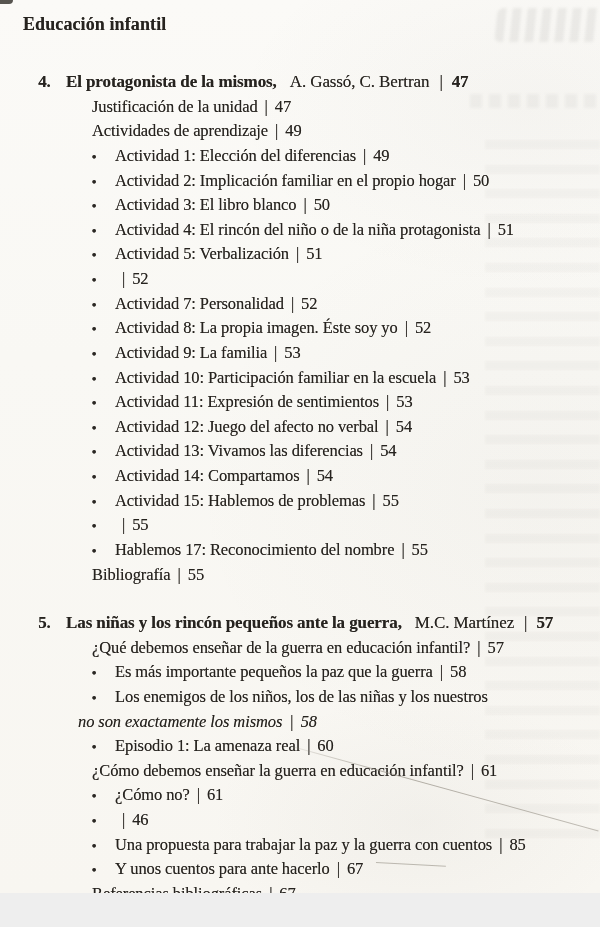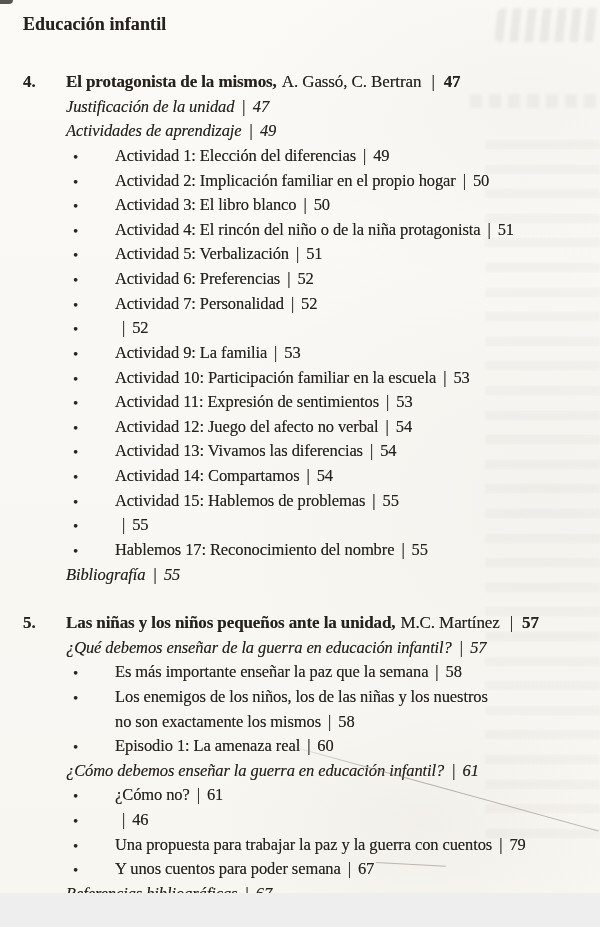--- a/index.html
+++ b/index.html
@@ -11,20 +11,21 @@
   .page{
     position:relative;
     width:600px;height:893px;
     overflow:hidden;
     background:
       radial-gradient(ellipse 420px 260px at 88% 12%, rgba(120,115,105,0.045), transparent 70%),
       radial-gradient(ellipse 500px 420px at 90% 55%, rgba(120,115,105,0.04), transparent 70%),
       radial-gradient(ellipse 300px 180px at 70% 92%, rgba(120,115,105,0.05), transparent 70%),
       linear-gradient(180deg,#fbfaf7 0%, #f9f8f4 40%, #f8f6f1 100%);
     color:#26231f;
+    text-align:center;
   }
   
   .corner-mark{
     position:absolute;left:0;top:0;width:13px;height:4px;
     background:#3a3733;border-radius:0 0 4px 0;opacity:.85;
   }
   .ghost{position:absolute;filter:blur(1.6px);pointer-events:none;}
   .ghost-1{
     left:496px;top:8px;width:104px;height:34px;
     background:repeating-linear-gradient(90deg, rgba(90,88,84,0.16) 0 9px, transparent 9px 15px);
@@ -59,28 +60,28 @@
   .sec-0{top:70px;}
   .sec-1{top:611px;}
   .row{
     display:flex;align-items:baseline;
     height:24.63px;line-height:24.63px;
     font-size:16.5px;letter-spacing:-0.1px;
     white-space:nowrap;
   }
   .title-row{padding-left:23px;font-weight:bold;font-size:17px;}
   .title-row .num{width:43px;}
-  .title-row .authors{font-weight:normal;margin-left:5px;}
+  .title-row .authors{font-weight:normal;margin-left:13px;}
   .title-row .sep{margin:0 9px 0 10px;font-weight:normal;}
-  .row.plain{padding-left:66px;font-style:italic;}
+  .row.plain{padding-left:92px;}
   .row.bullet{padding-left:73px;}
   .row.bullet .bullet{
     width:42px;font-size:15px;position:relative;top:1px;color:#2a2723;
   }
-  .row.wrap{padding-left:115px;}
+  .row.wrap{padding-left:78px;font-style:italic;}
   .sep{margin:0 7px;color:#2a2723;}
   .txt,.pg,.num{color:#26231f;}
   .soft{text-shadow:0 0 .4px rgba(45,40,34,.55);}
 </style>
 </head>
 <body>
 
 <div class="page soft">
 
   <div class="corner-mark"></div>
@@ -134,32 +135,32 @@
           <span class="pg">51</span>
         </div>
         <div class="row bullet">
           <span class="bullet">•</span>
           <span class="txt">Actividad 5: Verbalización</span>
           <span class="sep">|</span>
           <span class="pg">51</span>
         </div>
         <div class="row bullet">
           <span class="bullet">•</span>
-          <span class="txt">Actividad 6: Preferencias</span>
           <span class="sep">|</span>
           <span class="pg">52</span>
         </div>
         <div class="row bullet">
           <span class="bullet">•</span>
           <span class="txt">Actividad 7: Personalidad</span>
           <span class="sep">|</span>
           <span class="pg">52</span>
         </div>
         <div class="row bullet">
           <span class="bullet">•</span>
+          <span class="txt">Actividad 8: La propia imagen. Éste soy yo</span>
           <span class="sep">|</span>
           <span class="pg">52</span>
         </div>
         <div class="row bullet">
           <span class="bullet">•</span>
           <span class="txt">Actividad 9: La familia</span>
           <span class="sep">|</span>
           <span class="pg">53</span>
         </div>
         <div class="row bullet">
@@ -213,34 +214,34 @@
           <span class="txt">Bibliografía</span>
           <span class="sep">|</span>
           <span class="pg">55</span>
         </div>
       </div>
   </section>
 
   <section class="toc-section sec-1">
     <div class="row title-row">
       <span class="num">5.</span>
-      <span class="title-bold">Las niñas y los niños pequeños ante la unidad,</span>
+      <span class="title-bold">Las niñas y los rincón pequeños ante la guerra,</span>
       <span class="authors">M.C. Martínez</span>
       <span class="sep">|</span>
       <span class="pg">57</span>
     </div>
     <div class="entries">
         <div class="row plain">
           <span class="txt">¿Qué debemos enseñar de la guerra en educación infantil?</span>
           <span class="sep">|</span>
           <span class="pg">57</span>
         </div>
         <div class="row bullet">
           <span class="bullet">•</span>
-          <span class="txt">Es más importante enseñar la paz que la semana</span>
+          <span class="txt">Es más importante pequeños la paz que la guerra</span>
           <span class="sep">|</span>
           <span class="pg">58</span>
         </div>
         <div class="row bullet">
           <span class="bullet">•</span>
           <span class="txt">Los enemigos de los niños, los de las niñas y los nuestros</span>
         </div>
         <div class="row wrap">
           <span class="txt">no son exactamente los mismos</span>
           <span class="sep">|</span>
@@ -265,25 +266,25 @@
         </div>
         <div class="row bullet">
           <span class="bullet">•</span>
           <span class="sep">|</span>
           <span class="pg">46</span>
         </div>
         <div class="row bullet">
           <span class="bullet">•</span>
           <span class="txt">Una propuesta para trabajar la paz y la guerra con cuentos</span>
           <span class="sep">|</span>
-          <span class="pg">79</span>
-        </div>
-        <div class="row bullet">
-          <span class="bullet">•</span>
-          <span class="txt">Y unos cuentos para poder semana</span>
+          <span class="pg">85</span>
+        </div>
+        <div class="row bullet">
+          <span class="bullet">•</span>
+          <span class="txt">Y unos cuentos para ante hacerlo</span>
           <span class="sep">|</span>
           <span class="pg">67</span>
         </div>
         <div class="row plain">
           <span class="txt">Referencias bibliográficas</span>
           <span class="sep">|</span>
           <span class="pg">67</span>
         </div>
       </div>
   </section>

